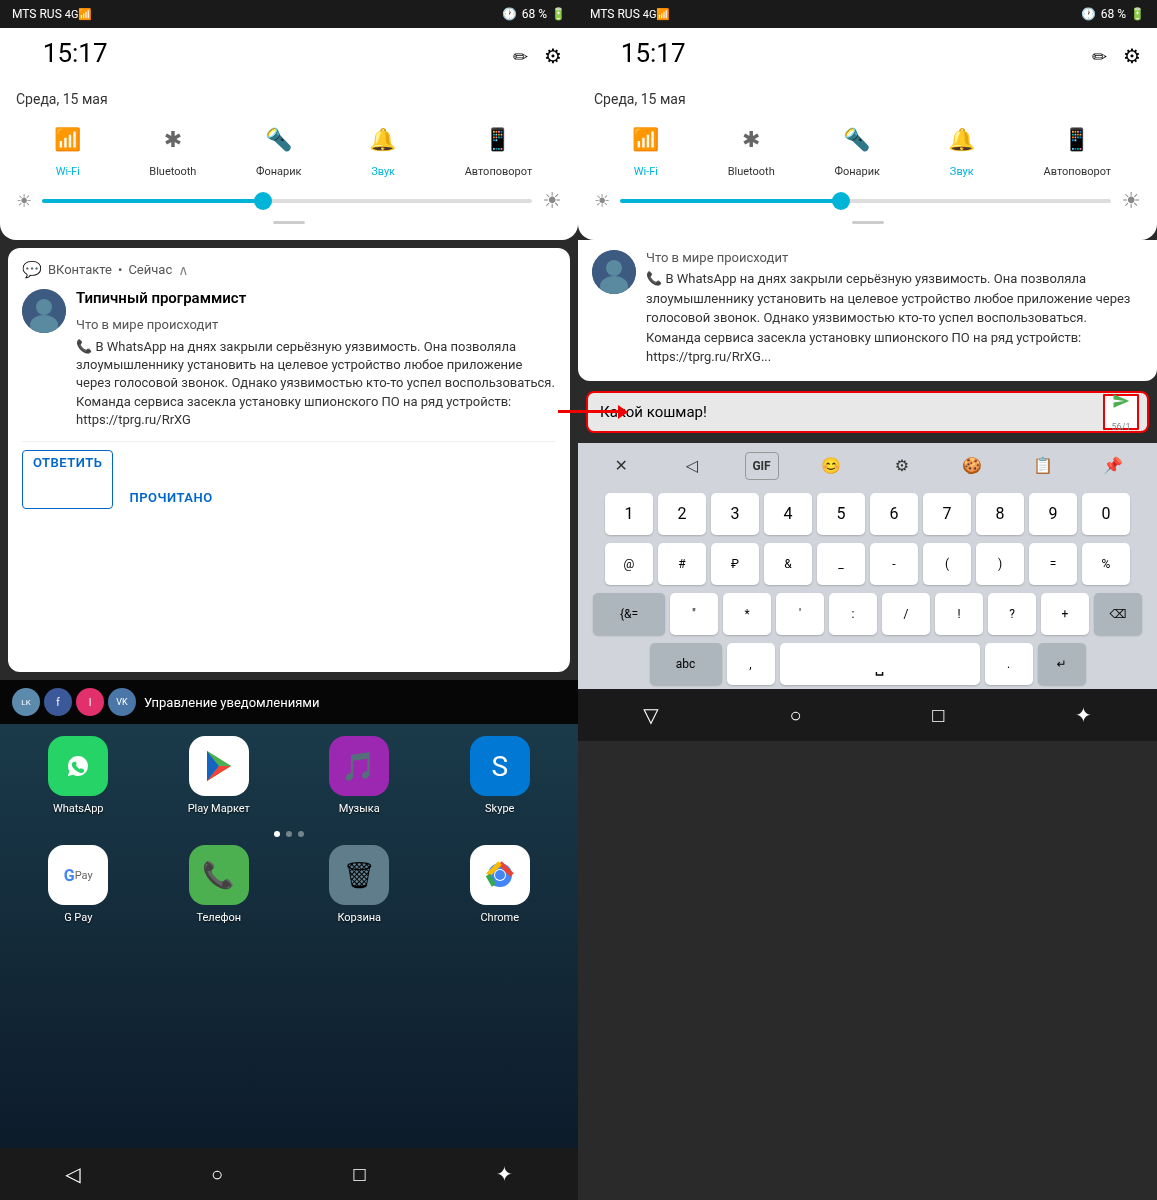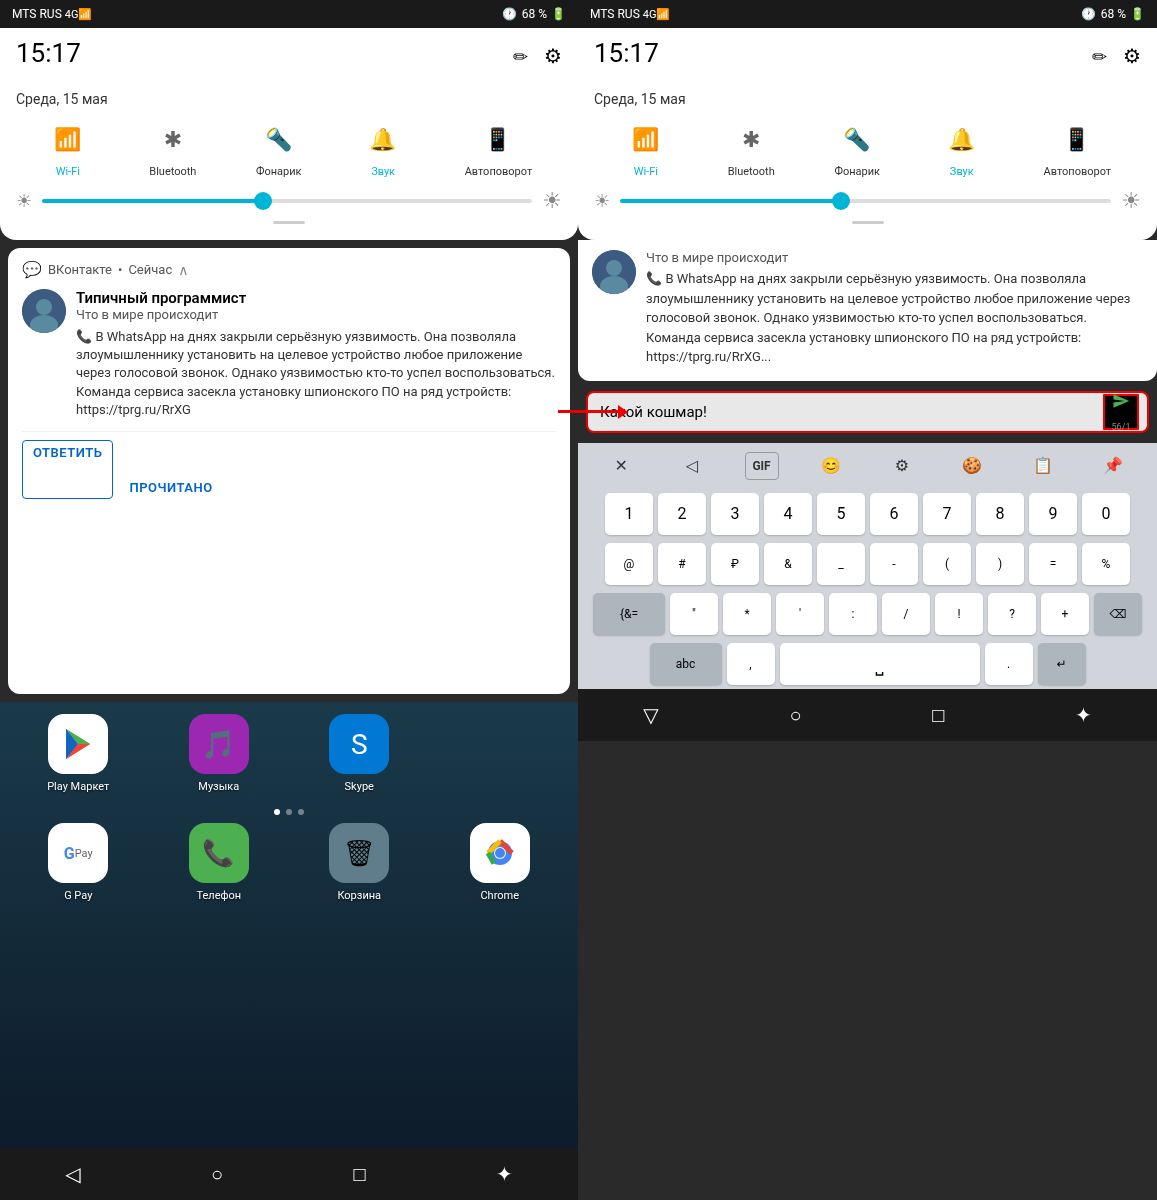--- a/index.html
+++ b/index.html
@@ -53,21 +53,21 @@
       margin: 0;
       padding: 12px 16px 16px;
     }
 
     .time-row {
       display: flex;
       align-items: flex-start;
       justify-content: space-between;
       margin-bottom: 8px;
     }
-    .time-text { font-size: 26px; font-weight: 400; color: #000; line-height: 1; }
+    .time-text { font-size: 26px; font-weight: 400; color: #000; line-height: 1; text-align: right; }
     .date-text { font-size: 14px; color: #333; margin-top: 25px; }
     .time-icons { display: flex; gap: 16px; align-items: center; margin-top: 4px; }
 
     .qs-toggles {
       display: flex;
       justify-content: space-around;
       margin: 10px 0;
     }
     .qs-toggle {
       display: flex;
@@ -162,21 +162,21 @@
       background: #3d5a80;
       flex-shrink: 0;
       overflow: hidden;
       display: flex;
       align-items: center;
       justify-content: center;
       font-size: 20px;
       color: #fff;
     }
     .notif-content { flex: 1; }
-    .notif-title { font-size: 15px; font-weight: 600; color: #000; margin-bottom: 0; }
+    .notif-title { font-size: 15px; font-weight: 600; color: #000; margin-bottom: 10px; }
     .notif-subtitle { font-size: 13px; color: #555; margin-bottom: 6px; }
     .notif-text { font-size: 13px; color: #333; line-height: 1.4; }
     .notif-text2 { font-size: 13px; color: #333; line-height: 1.4; margin-top: 4px; font-style: italic; overflow: hidden; max-height: 20px; white-space: nowrap; text-overflow: ellipsis; }
 
     .notif-actions {
       display: flex;
       gap: 16px;
       margin-top: 12px;
       padding-top: 8px;
       border-top: 1px solid #f0f0f0;
@@ -325,21 +325,21 @@
       top: 50%;
       transform: translateY(-50%);
       width: 36px;
       height: 36px;
       border: 2px solid #e00;
       border-radius: 1px;
       display: flex;
       flex-direction: column;
       align-items: center;
       justify-content: center;
-      background: #000000;
+      background: #ffffff;
       cursor: pointer;
       font-size: 10px;
       color: #333;
       gap: 7px;
     }
     .reply-send-icon { color: #4caf50; font-size: 18px; }
     .reply-count { font-size: 9px; color: #888; margin-top: 1px; }
 
     
     .keyboard-toolbar {
@@ -491,24 +491,43 @@
         <div class="notif-subtitle">Что в мире происходит</div>
         <div class="notif-text">📞 В WhatsApp на днях закрыли серьёзную уязвимость. Она позволяла злоумышленнику установить на целевое устройство любое приложение через голосовой звонок. Однако уязвимостью кто-то успел воспользоваться. Команда сервиса засекла установку шпионского ПО на ряд устройств: https://tprg.ru/RrXG</div>
       </div>
     </div>
     <div class="notif-actions">
       <div class="notif-action-btn">ОТВЕТИТЬ</div>
       <div class="notif-action-btn plain">ПРОЧИТАНО</div>
     </div>
   </div>
 
+  <div class="manage-notif-bar">
+    <div class="manage-notif-users">
+      <div class="mini-avatar" style="background:#5c8aad;font-size:8px;">LK</div>
+      <div class="mini-avatar" style="background:#3b5998;font-size:10px;">f</div>
+      <div class="mini-avatar" style="background:#e1306c;font-size:10px;">I</div>
+      <div class="mini-avatar" style="background:#4a76a8;font-size:9px;">VK</div>
+    </div>
+    <span style="font-size:13px;">Управление уведомлениями</span>
+  </div>
 
   <div class="home-screen">
     <div class="app-grid">
 
+      <div class="app-item">
+        <div class="app-icon-wrap" style="background:#25D366;">
+          <svg width="36" height="36" viewBox="0 0 36 36" fill="none">
+            <circle cx="18" cy="18" r="18" fill="#25D366"></circle>
+            <path d="M18 8C12.48 8 8 12.48 8 18c0 1.84.5 3.56 1.37 5.04L8 28l5.1-1.34A9.93 9.93 0 0018 28c5.52 0 10-4.48 10-10S23.52 8 18 8z" fill="#fff"></path>
+            <path d="M23.5 21.5c-.3-.5-1-.8-1.6-.9-.3-.05-.65-.1-1-.13-.35-.02-.7.07-1 .22l-.4.2a8.5 8.5 0 01-3.4-3.4l.2-.4c.15-.3.24-.65.22-1-.03-.35-.08-.7-.13-1-.1-.6-.4-1.3-.9-1.6A2 2 0 0014 14c-.7 0-1.2.3-1.5.6-.5.5-.7 1.1-.7 1.8 0 1.2.5 2.3 1.1 3.2a13 13 0 007.5 5.3c.7.2 1.4.1 2-.1.6-.2 1.1-.6 1.4-1.1.3-.5.3-1.1.1-1.5-.1-.3-.3-.5-.4-.7z" fill="#25D366"></path>
+          </svg>
+        </div>
+        <span class="app-name">WhatsApp</span>
+      </div>
 
       <div class="app-item">
         <div class="app-icon-wrap" style="background:#fff;border-radius:16px;">
           <svg width="36" height="36" viewBox="0 0 36 36">
             <path d="M6 3l24 15L6 33V3z" fill="#4CAF50"></path>
             <path d="M6 3l12 15L6 33V3z" fill="#2196F3"></path>
             <path d="M18 18l12 0L30 18l-12 0z" fill="none"></path>
             <polygon points="6,3 18,18 6,33" fill="#1565C0"></polygon>
             <polygon points="6,3 18,18 30,18" fill="#4CAF50"></polygon>
             <polygon points="6,33 18,18 30,18" fill="#F44336"></polygon>

